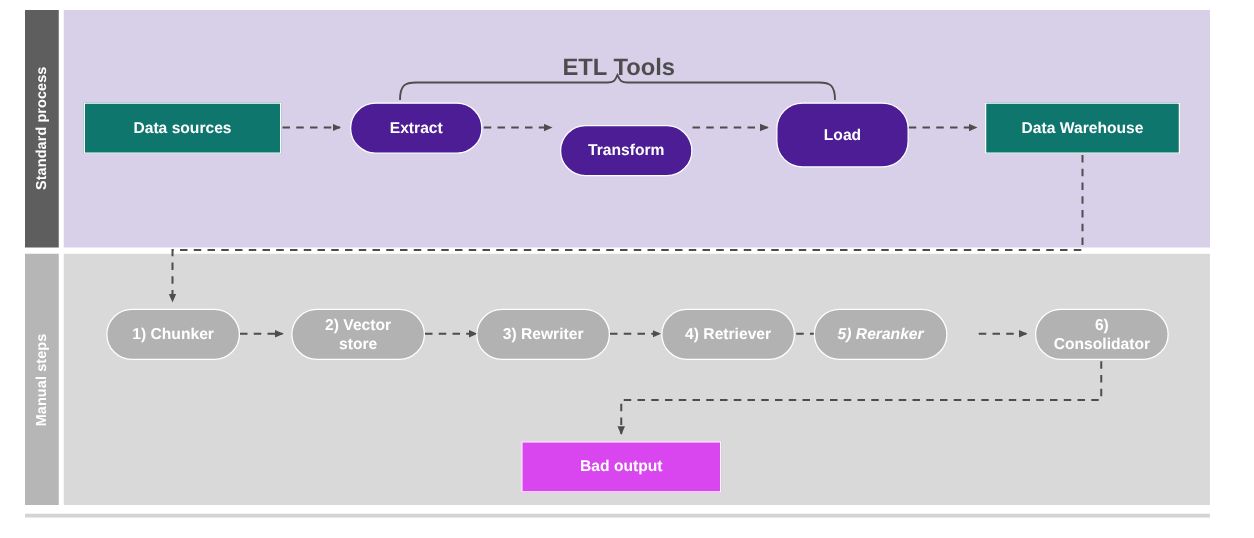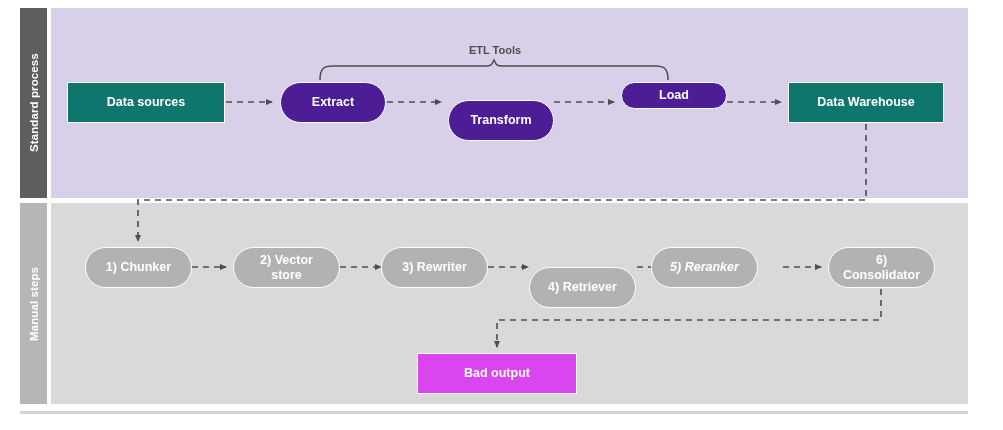--- a/index.html
+++ b/index.html
@@ -70,21 +70,21 @@
   .node.warn      { background: #d946ef; }
 
   
   #etl-tools-label {
     position: absolute;
     left: 430px;
     top: 44px;
     width: 130px;
     text-align: center;
     color: #4d4d4d;
-    font-size: 11px;
+    font-size: 19px;
     font-weight: bold;
   }
 
   
   #wires {
     position: absolute;
     left: 0;
     top: 0;
     width: 1003px;
     height: 430px;
@@ -134,31 +134,31 @@
   </svg>
 
   <div id="etl-tools-label">ETL Tools</div>
 
   <div class="node rect" style="left:67px;  top:82px;  width:158px; height:41px;">Data sources</div>
 
   <div class="node pill-etl" style="left:280px; top:82px; width:106px; height:41px;">Extract</div>
 
   <div class="node pill-etl" style="left:448px; top:100px; width:106px; height:41px;">Transform</div>
 
-  <div class="node pill-etl" style="left:621px; top:82px; width:106px; height:27px;">Load</div>
+  <div class="node pill-etl" style="left:621px; top:82px; width:106px; height:52px;">Load</div>
 
   <div class="node rect" style="left:788px; top:82px; width:156px; height:41px;">Data Warehouse</div>
 
   <div class="node pill-step" style="left:85px;  top:247px; width:107px; height:41px;">1) Chunker</div>
 
   <div class="node pill-step" style="left:233px; top:247px; width:107px; height:41px;">2) Vector<br>store</div>
 
   <div class="node pill-step" style="left:381px; top:247px; width:107px; height:41px;">3) Rewriter</div>
 
-  <div class="node pill-step" style="left:529px; top:247px; width:107px; height:41px;margin-top:20px;">4) Retriever</div>
+  <div class="node pill-step" style="left:529px; top:247px; width:107px; height:41px;">4) Retriever</div>
 
   <div class="node pill-step" style="left:651px; top:247px; width:107px; height:41px;font-style:italic;">5) Reranker</div>
 
   <div class="node pill-step" style="left:828px; top:247px; width:107px; height:41px;">6)<br>Consolidator</div>
 
   <div class="node warn" style="left:417px; top:353px; width:160px; height:41px;">Bad output</div>
 
 </div>
 
 </body></html>

